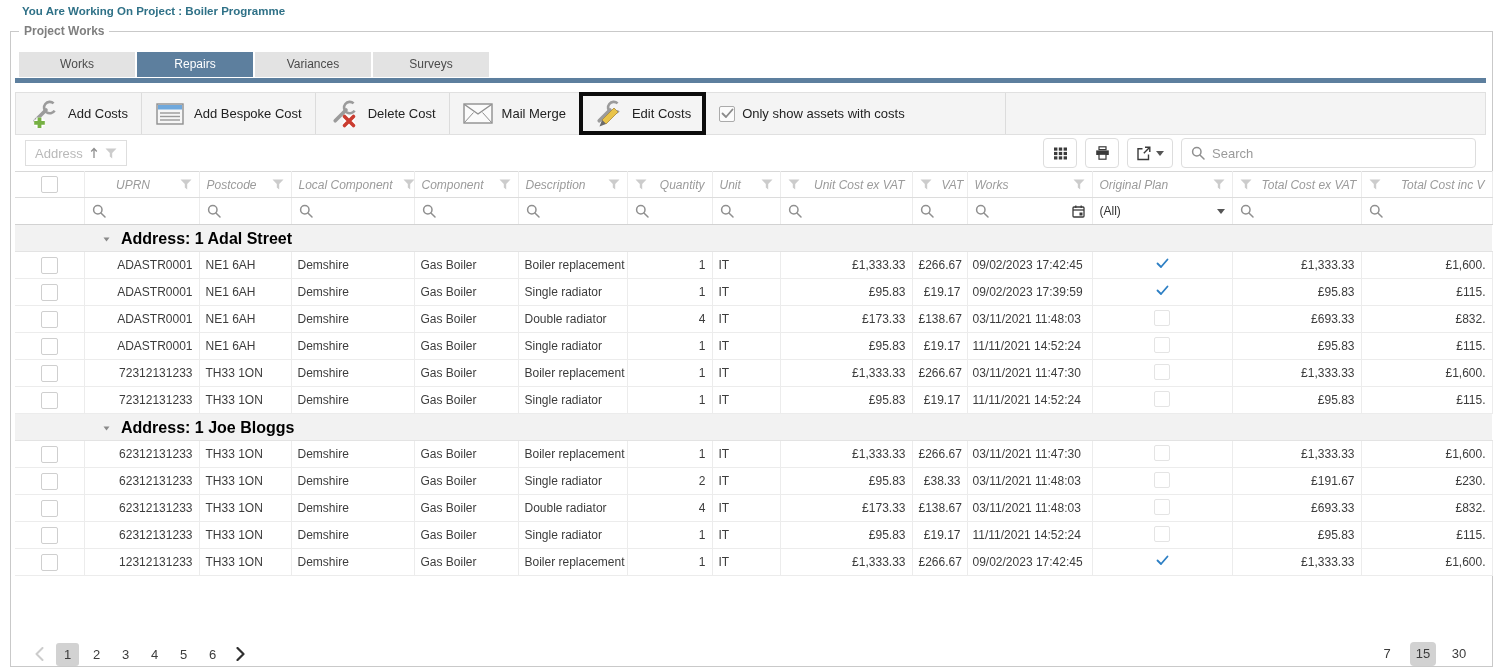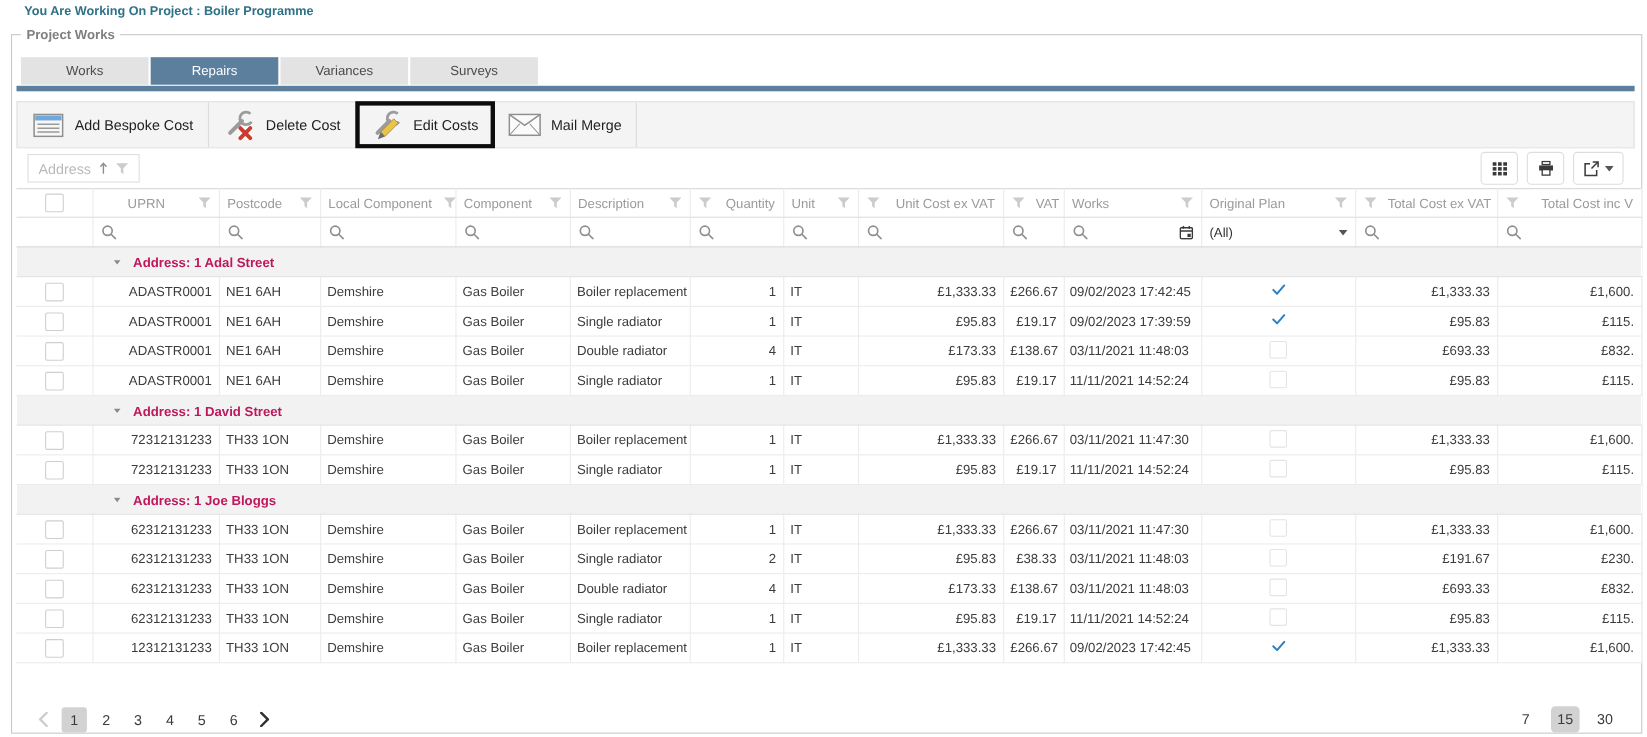--- a/index.html
+++ b/index.html
@@ -74,32 +74,32 @@
   .search-box input::placeholder { color: #9a9a9a; }
   
   .grid-wrap { position: absolute; left: 4px; top: 133px; width: 1477px; }
   table.grid { border-collapse: collapse; table-layout: fixed; width: 1477px; background: #fff; }
   table.grid th, table.grid td { overflow: hidden; white-space: nowrap; }
   tr.head-row th {
     height: 26px; font-size: 12px; font-weight: normal; color: #9b9b9b;
     border-bottom: 1px solid #dcdcdc; border-right: 1px solid #ececec; border-top: 1px solid #d8d8d8;
     padding: 0 7px; cursor: pointer; background: #fff;
   }
-  .hwrap { display: flex; align-items: center; gap: 5px; height: 100%; }
+  .hwrap { display: flex; align-items: center; gap: 5px; height: 100%; font-style: italic; }
   .hwrap .sp { flex: 1; }
   tr.filter-row td {
     height: 27px; border-bottom: 1px solid #d2d2d2; border-right: 1px solid #ececec; padding: 0 7px;
     background: #fff;
   }
   .fwrap { display: flex; align-items: center; height: 100%; gap: 6px; }
   .fwrap .sp { flex: 1; }
   .fwrap .fselect { font-size: 12px; color: #333; }
   tr.group-tr td {
     height: 27px; background: #f2f2f2; border-top: 1px solid #e3e3e3; border-bottom: 1px solid #e3e3e3;
-    font-size: 12px; font-weight: bold; color: #be185d; padding-left: 88px;
+    font-size: 16px; font-weight: bold; color: #000000; padding-left: 88px;
   }
   tr.group-tr .gwrap { display: inline-flex; align-items: center; gap: 11px; }
   tr.data-tr td {
     height: 27px; font-size: 12px; color: #3c3c3c; border-bottom: 1px solid #ececec;
     border-right: 1px solid #ececec; padding: 0 6px;
   }
   td.c-center, th.c-center { text-align: center; }
   .row-cb, .hd-cb {
     width: 17px; height: 17px; border: 1px solid #cfcfcf; border-radius: 2px; background: #fff;
     display: inline-block; vertical-align: middle; cursor: pointer;
@@ -137,20 +137,31 @@
       <div class="tab">Works</div>
       <div class="tab active">Repairs</div>
       <div class="tab">Variances</div>
       <div class="tab">Surveys</div>
     </div>
   <div class="tab-bar"></div>
 
   <div class="toolbar">
       <div class="tb-btn">
         <span class="tb-icon">
+          <svg width="30" height="30" viewBox="0 0 30 30">
+            <path d="M24.6 4.4 A5.7 5.7 0 1 0 25.6 11.6" fill="none" stroke="#9b9b9b" stroke-width="2.6"></path>
+            <path d="M17 11 L6.2 21.8" stroke="#9b9b9b" stroke-width="3.6" stroke-linecap="round"></path>
+            <path d="M10.5 18.5 V29 M5.2 23.8 H15.8" stroke="#ffffff" stroke-width="6.5"></path>
+            <path d="M10.5 18.5 V29 M5.2 23.8 H15.8" stroke="#76b043" stroke-width="3.8"></path>
+          </svg>
+        </span>
+        <span>Add Costs</span>
+      </div>
+      <div class="tb-btn">
+        <span class="tb-icon">
           <svg width="28" height="22" viewBox="0 0 28 22">
             <rect x="1" y="1" width="26" height="20" fill="#f6f6f6" stroke="#8f8f8f" stroke-width="1.4"></rect>
             <rect x="2" y="2" width="24" height="4.5" fill="#6fa8dc"></rect>
             <line x1="4" y1="10" x2="24" y2="10" stroke="#9a9a9a" stroke-width="1.4"></line>
             <line x1="4" y1="13.5" x2="24" y2="13.5" stroke="#9a9a9a" stroke-width="1.4"></line>
             <line x1="4" y1="17" x2="24" y2="17" stroke="#9a9a9a" stroke-width="1.4"></line>
           </svg>
         </span>
         <span>Add Bespoke Cost</span>
       </div>
@@ -158,40 +169,48 @@
         <span class="tb-icon">
           <svg width="30" height="30" viewBox="0 0 30 30">
             <path d="M24.6 4.4 A5.7 5.7 0 1 0 25.6 11.6" fill="none" stroke="#9b9b9b" stroke-width="2.6"></path>
             <path d="M17 11 L6.2 21.8" stroke="#9b9b9b" stroke-width="3.6" stroke-linecap="round"></path>
             <path d="M15.5 17.5 L24.5 26.5 M24.5 17.5 L15.5 26.5" stroke="#ffffff" stroke-width="6.5"></path>
             <path d="M15.5 17.5 L24.5 26.5 M24.5 17.5 L15.5 26.5" stroke="#ca3c30" stroke-width="3.6" stroke-linecap="round"></path>
           </svg>
         </span>
         <span>Delete Cost</span>
       </div>
+      <div class="tb-btn">
+        <span class="tb-icon">
+          <svg width="30" height="21" viewBox="0 0 30 21">
+            <rect x="1" y="1" width="28" height="19" fill="#fbfbfb" stroke="#8f8f8f" stroke-width="1.4"></rect>
+            <path d="M1.5 1.5 L15 11 L28.5 1.5" fill="none" stroke="#8f8f8f" stroke-width="1.4"></path>
+            <path d="M1.5 19.5 L10.5 9.5 M28.5 19.5 L19.5 9.5" fill="none" stroke="#8f8f8f" stroke-width="1"></path>
+          </svg>
+        </span>
+        <span>Mail Merge</span>
+      </div>
       <div class="tb-btn hl">
         <span class="tb-icon">
           <svg width="30" height="30" viewBox="0 0 30 30">
             <path d="M24.6 4.4 A5.7 5.7 0 1 0 25.6 11.6" fill="none" stroke="#9b9b9b" stroke-width="2.6"></path>
             <path d="M17 11 L6.2 21.8" stroke="#9b9b9b" stroke-width="3.6" stroke-linecap="round"></path>
             <polygon points="9,21 13,25 25,13 21,9" fill="#e9c44a" stroke="#a8893a" stroke-width="0.8"></polygon>
             <polygon points="9,21 13,25 6.5,27.5" fill="#6b6b6b"></polygon>
           </svg>
         </span>
         <span>Edit Costs</span>
       </div>
-      <div class="tb-btn">
-        <span class="tb-icon">
-          <svg width="30" height="21" viewBox="0 0 30 21">
-            <rect x="1" y="1" width="28" height="19" fill="#fbfbfb" stroke="#8f8f8f" stroke-width="1.4"></rect>
-            <path d="M1.5 1.5 L15 11 L28.5 1.5" fill="none" stroke="#8f8f8f" stroke-width="1.4"></path>
-            <path d="M1.5 19.5 L10.5 9.5 M28.5 19.5 L19.5 9.5" fill="none" stroke="#8f8f8f" stroke-width="1"></path>
-          </svg>
-        </span>
-        <span>Mail Merge</span>
+      <div class="tb-check">
+        <span class="cb-box">
+          <svg width="13" height="11" viewBox="0 0 13 11">
+            <path d="M1.5 5.5 L5 9 L11.5 1.5" fill="none" stroke="currentColor" stroke-width="1.8" stroke-linecap="round" stroke-linejoin="round"></path>
+          </svg>
+        </span>
+        <span>Only show assets with costs</span>
       </div>
     </div>
 
   <div class="group-row-bar">
     <div class="chip">
       <span>Address</span>
       <span style="display: inline-flex;">
           <svg width="8" height="12" viewBox="0 0 8 12">
             <path d="M4 11 V2 M1.2 4.5 L4 1.5 L6.8 4.5" fill="none" stroke="#8f8f8f" stroke-width="1.3"></path>
           </svg>
@@ -235,20 +254,29 @@
               <path d="M6.5 2.8 H2 V13.5 H12.5 V8.5" fill="none" stroke="#3a3a3a" stroke-width="1.4"></path>
               <path d="M9 1.2 H13.8 V6" fill="none" stroke="#3a3a3a" stroke-width="1.4"></path>
               <path d="M13.5 1.5 L7.8 7.2" stroke="#3a3a3a" stroke-width="1.4"></path>
             </svg>
           </span>
         <span style="display: inline-flex;">
             <svg width="8" height="5" viewBox="0 0 8 5">
               <path d="M0 0 H8 L4 5 Z" fill="#555555"></path>
             </svg>
           </span>
+      </div>
+      <div class="search-box">
+        <span style="display: inline-flex;">
+            <svg width="14" height="14" viewBox="0 0 14 14">
+              <circle cx="5.8" cy="5.8" r="4.2" fill="none" stroke="#8f8f8f" stroke-width="1.5"></circle>
+              <line x1="9.2" y1="9.2" x2="13" y2="13" stroke="#8f8f8f" stroke-width="1.5" stroke-linecap="round"></line>
+            </svg>
+          </span>
+        <input placeholder="Search" style="">
       </div>
     </div>
   </div>
 
   <div class="grid-wrap">
     <table class="grid">
       <colgroup>
           <col style="width: 69px;">
           <col style="width: 115px;">
           <col style="width: 92px;">
@@ -644,30 +672,20 @@
             <td style="text-align: left;"><span>Single radiator</span></td>
             <td style="text-align: right;"><span>1</span></td>
             <td style="text-align: left;"><span>IT</span></td>
             <td style="text-align: right;"><span>£95.83</span></td>
             <td style="text-align: right;"><span>£19.17</span></td>
             <td style="text-align: left; padding: 0px 5px;"><span>11/11/2021 14:52:24</span></td>
             <td class="c-center"><span class="plan-empty"></span></td>
             <td style="text-align: right;"><span>£95.83</span></td>
             <td style="text-align: right;"><span>£115.</span></td>
           </tr>
-          <tr class="group-tr">
-            <td colspan="14"><span class="gwrap">
-                <span style="display: inline-flex;">
-                  <svg width="7" height="5" viewBox="0 0 7 5">
-                    <path d="M0.5 0.5 H6.5 L3.5 4.5 Z" fill="#8a8a8a"></path>
-                  </svg>
-                </span>
-                <span>Address: 1 David Street</span>
-              </span></td>
-          </tr>
           <tr class="data-tr">
             <td class="c-center"><span class="row-cb"></span></td>
             <td style="text-align: right;"><span>72312131233</span></td>
             <td style="text-align: left;"><span>TH33 1ON</span></td>
             <td style="text-align: left;"><span>Demshire</span></td>
             <td style="text-align: left;"><span>Gas Boiler</span></td>
             <td style="text-align: left;"><span>Boiler replacement</span></td>
             <td style="text-align: right;"><span>1</span></td>
             <td style="text-align: left;"><span>IT</span></td>
             <td style="text-align: right;"><span>£1,333.33</span></td>

